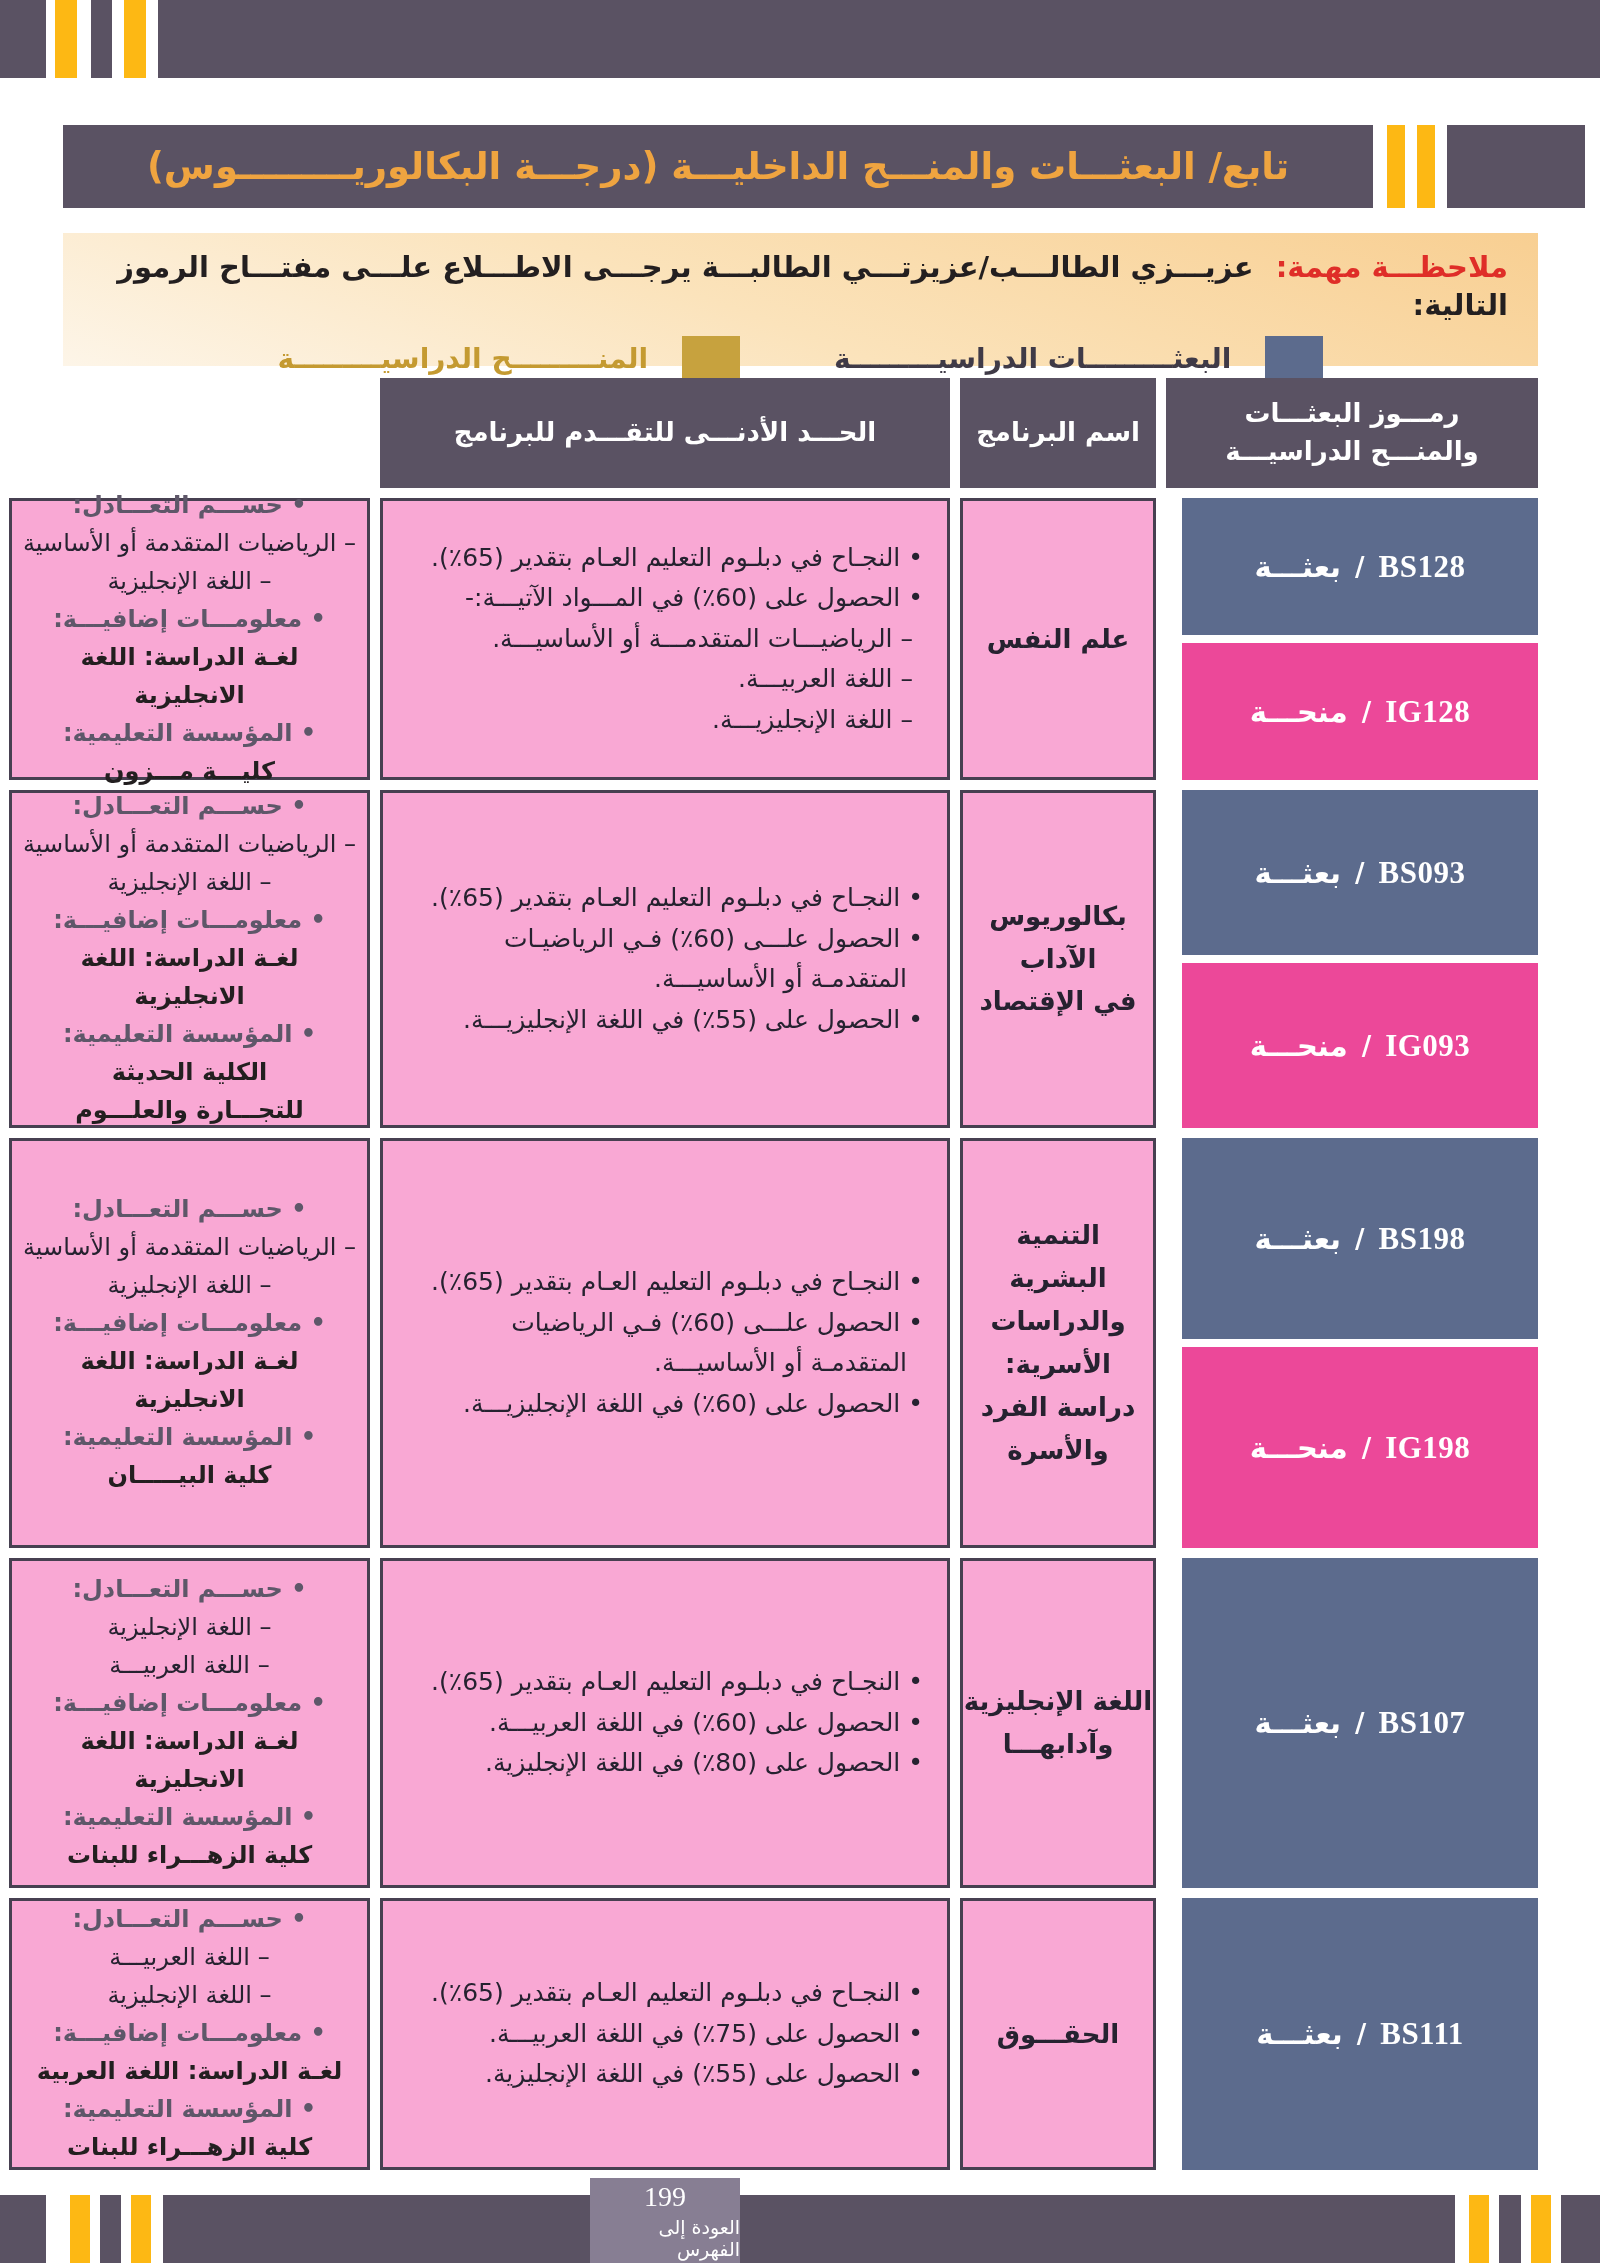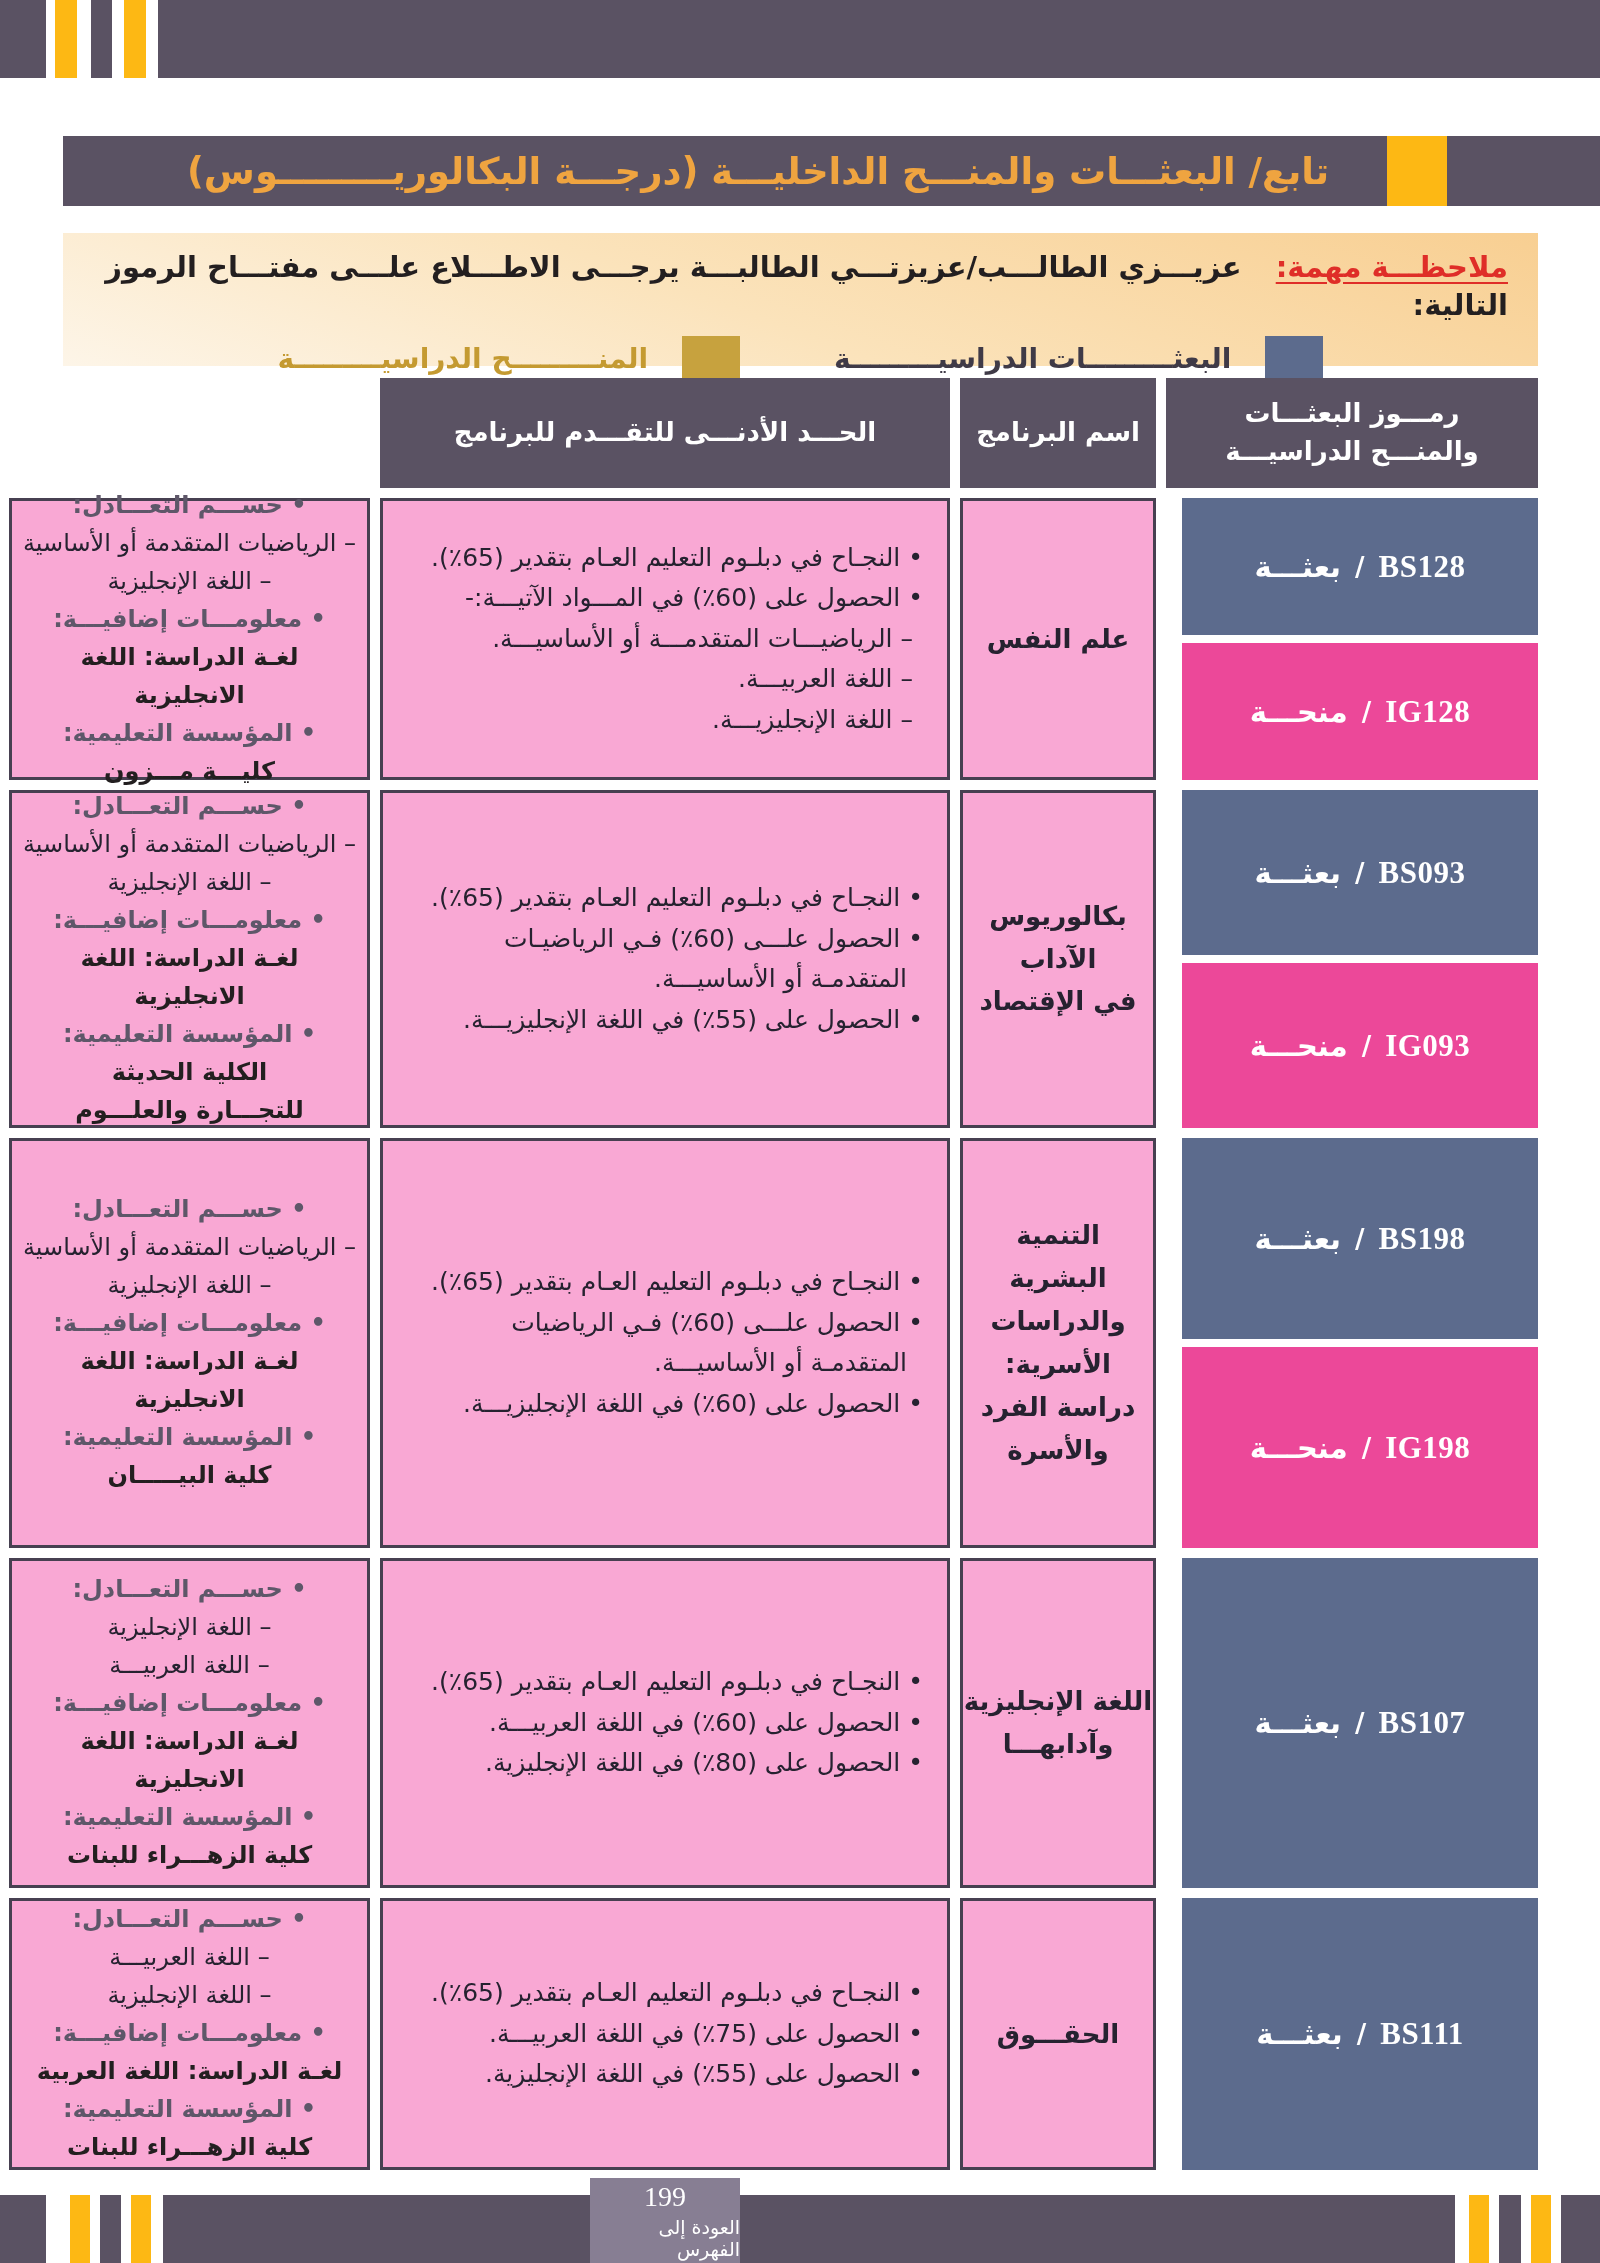--- a/index.html
+++ b/index.html
@@ -12,42 +12,42 @@
   .abs{position:absolute;}
 
   
   .bar-seg{position:absolute;background:#5a5263;}
   .bar-seg.yellow{background:#fdb814;}
 
   .topbar .bar-seg{top:0;height:78px;}
   .footerbar .bar-seg{top:2195px;height:68px;}
 
   
-  .titlebar-seg{position:absolute;top:136px;height:70px;background:#5a5263;padding-left:40px;}
+  .titlebar-seg{position:absolute;top:125px;height:83px;background:#5a5263;}
   .titlebar-seg.yellow{background:#fdb814;}
   .title-main{
     left:63px;width:1310px;
     display:flex;align-items:center;justify-content:center;
   }
   .title-main .ttl{
     color:#efa440;font-size:37px;font-weight:bold;white-space:nowrap;
   }
 
   
   .note-box{
     left:63px;top:233px;width:1475px;height:133px;
     background:linear-gradient(200deg,#f8cf92 0%,#fbe3bb 55%,#fdf5e8 100%);
   }
   .note-line1{
     padding:16px 30px 0 0;text-align:right;
     font-size:29px;font-weight:bold;color:#231f20;line-height:1.3;
   }
   .note-label{
-    color:#df2e28;text-decoration:underline;text-underline-offset:5px;
-    margin-left:24px;
+    color:#df2e28;text-underline-offset:5px;
+    margin-left:12px;
   }
   .legend-row{
     margin-top:12px;display:flex;direction:rtl;align-items:center;
     justify-content:center;gap:34px;
   }
   .legend-swatch{width:58px;height:44px;display:inline-block;}
   .legend-swatch.scholarship{background:#5c6b8d;}
   .legend-swatch.grant{background:#c7a23e;margin-right:60px;}
   .legend-label{font-size:28px;font-weight:bold;color:#3f3a47;}
   .legend-label.grant{color:#c49a31;}

